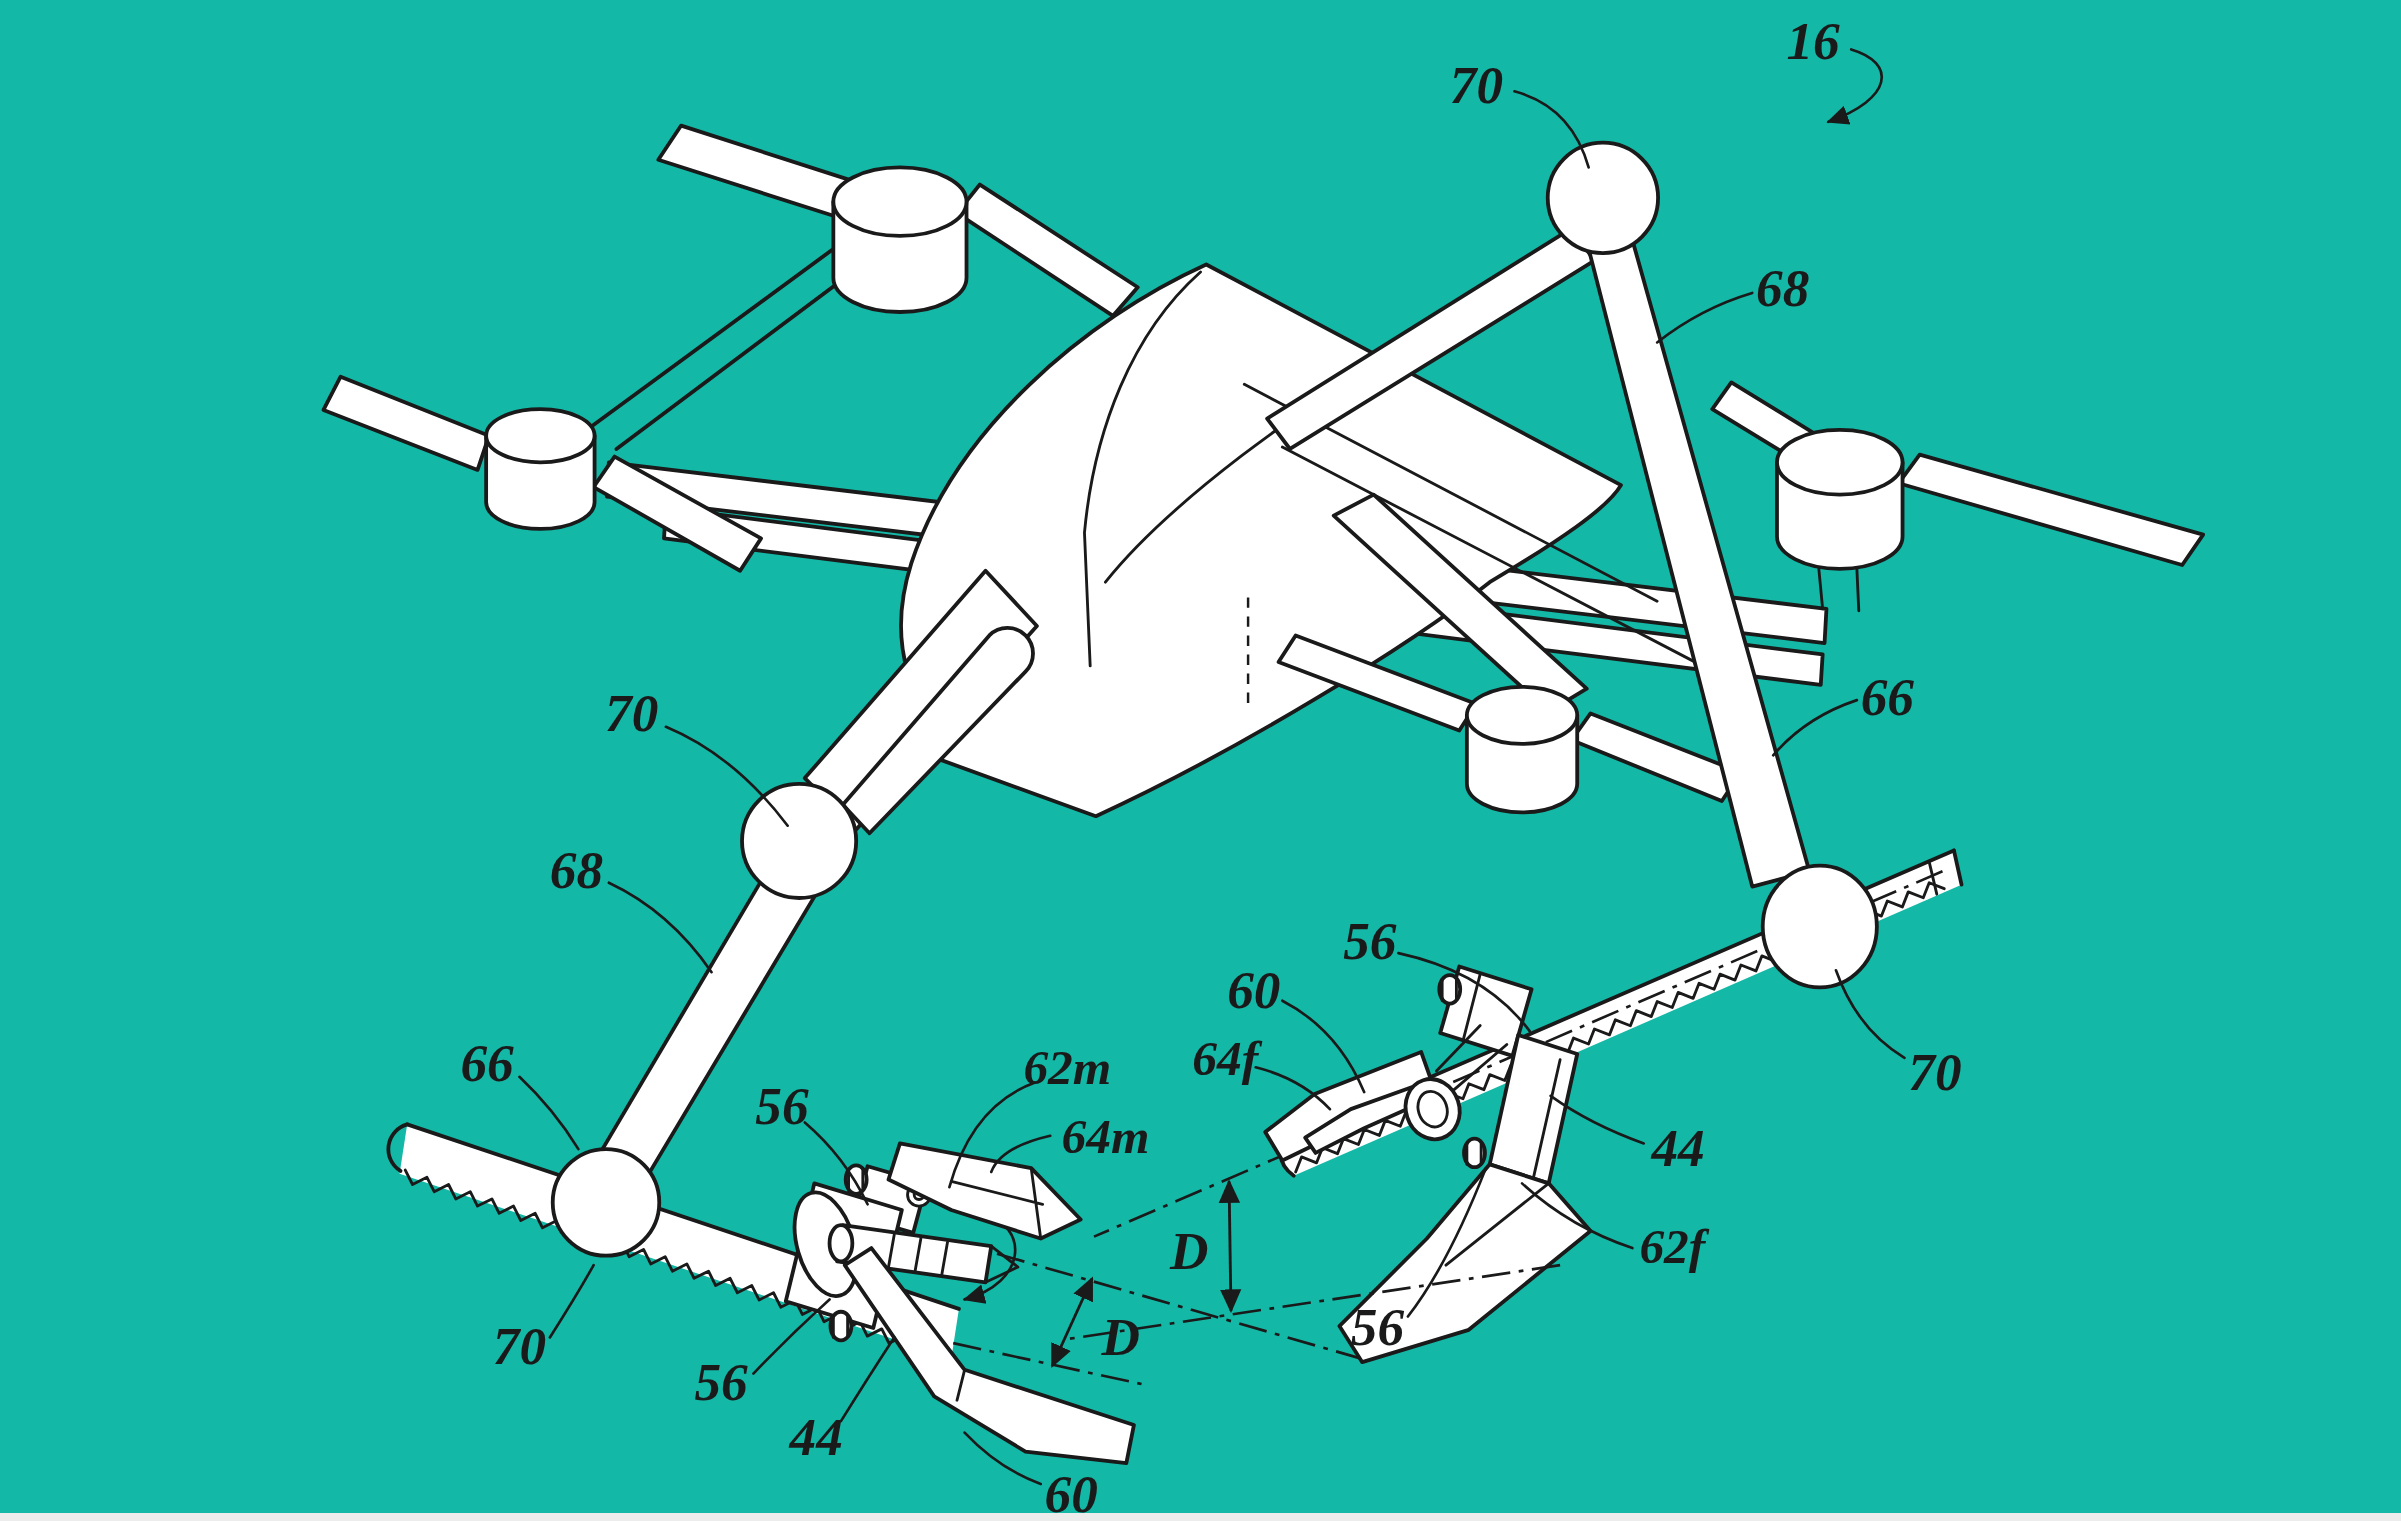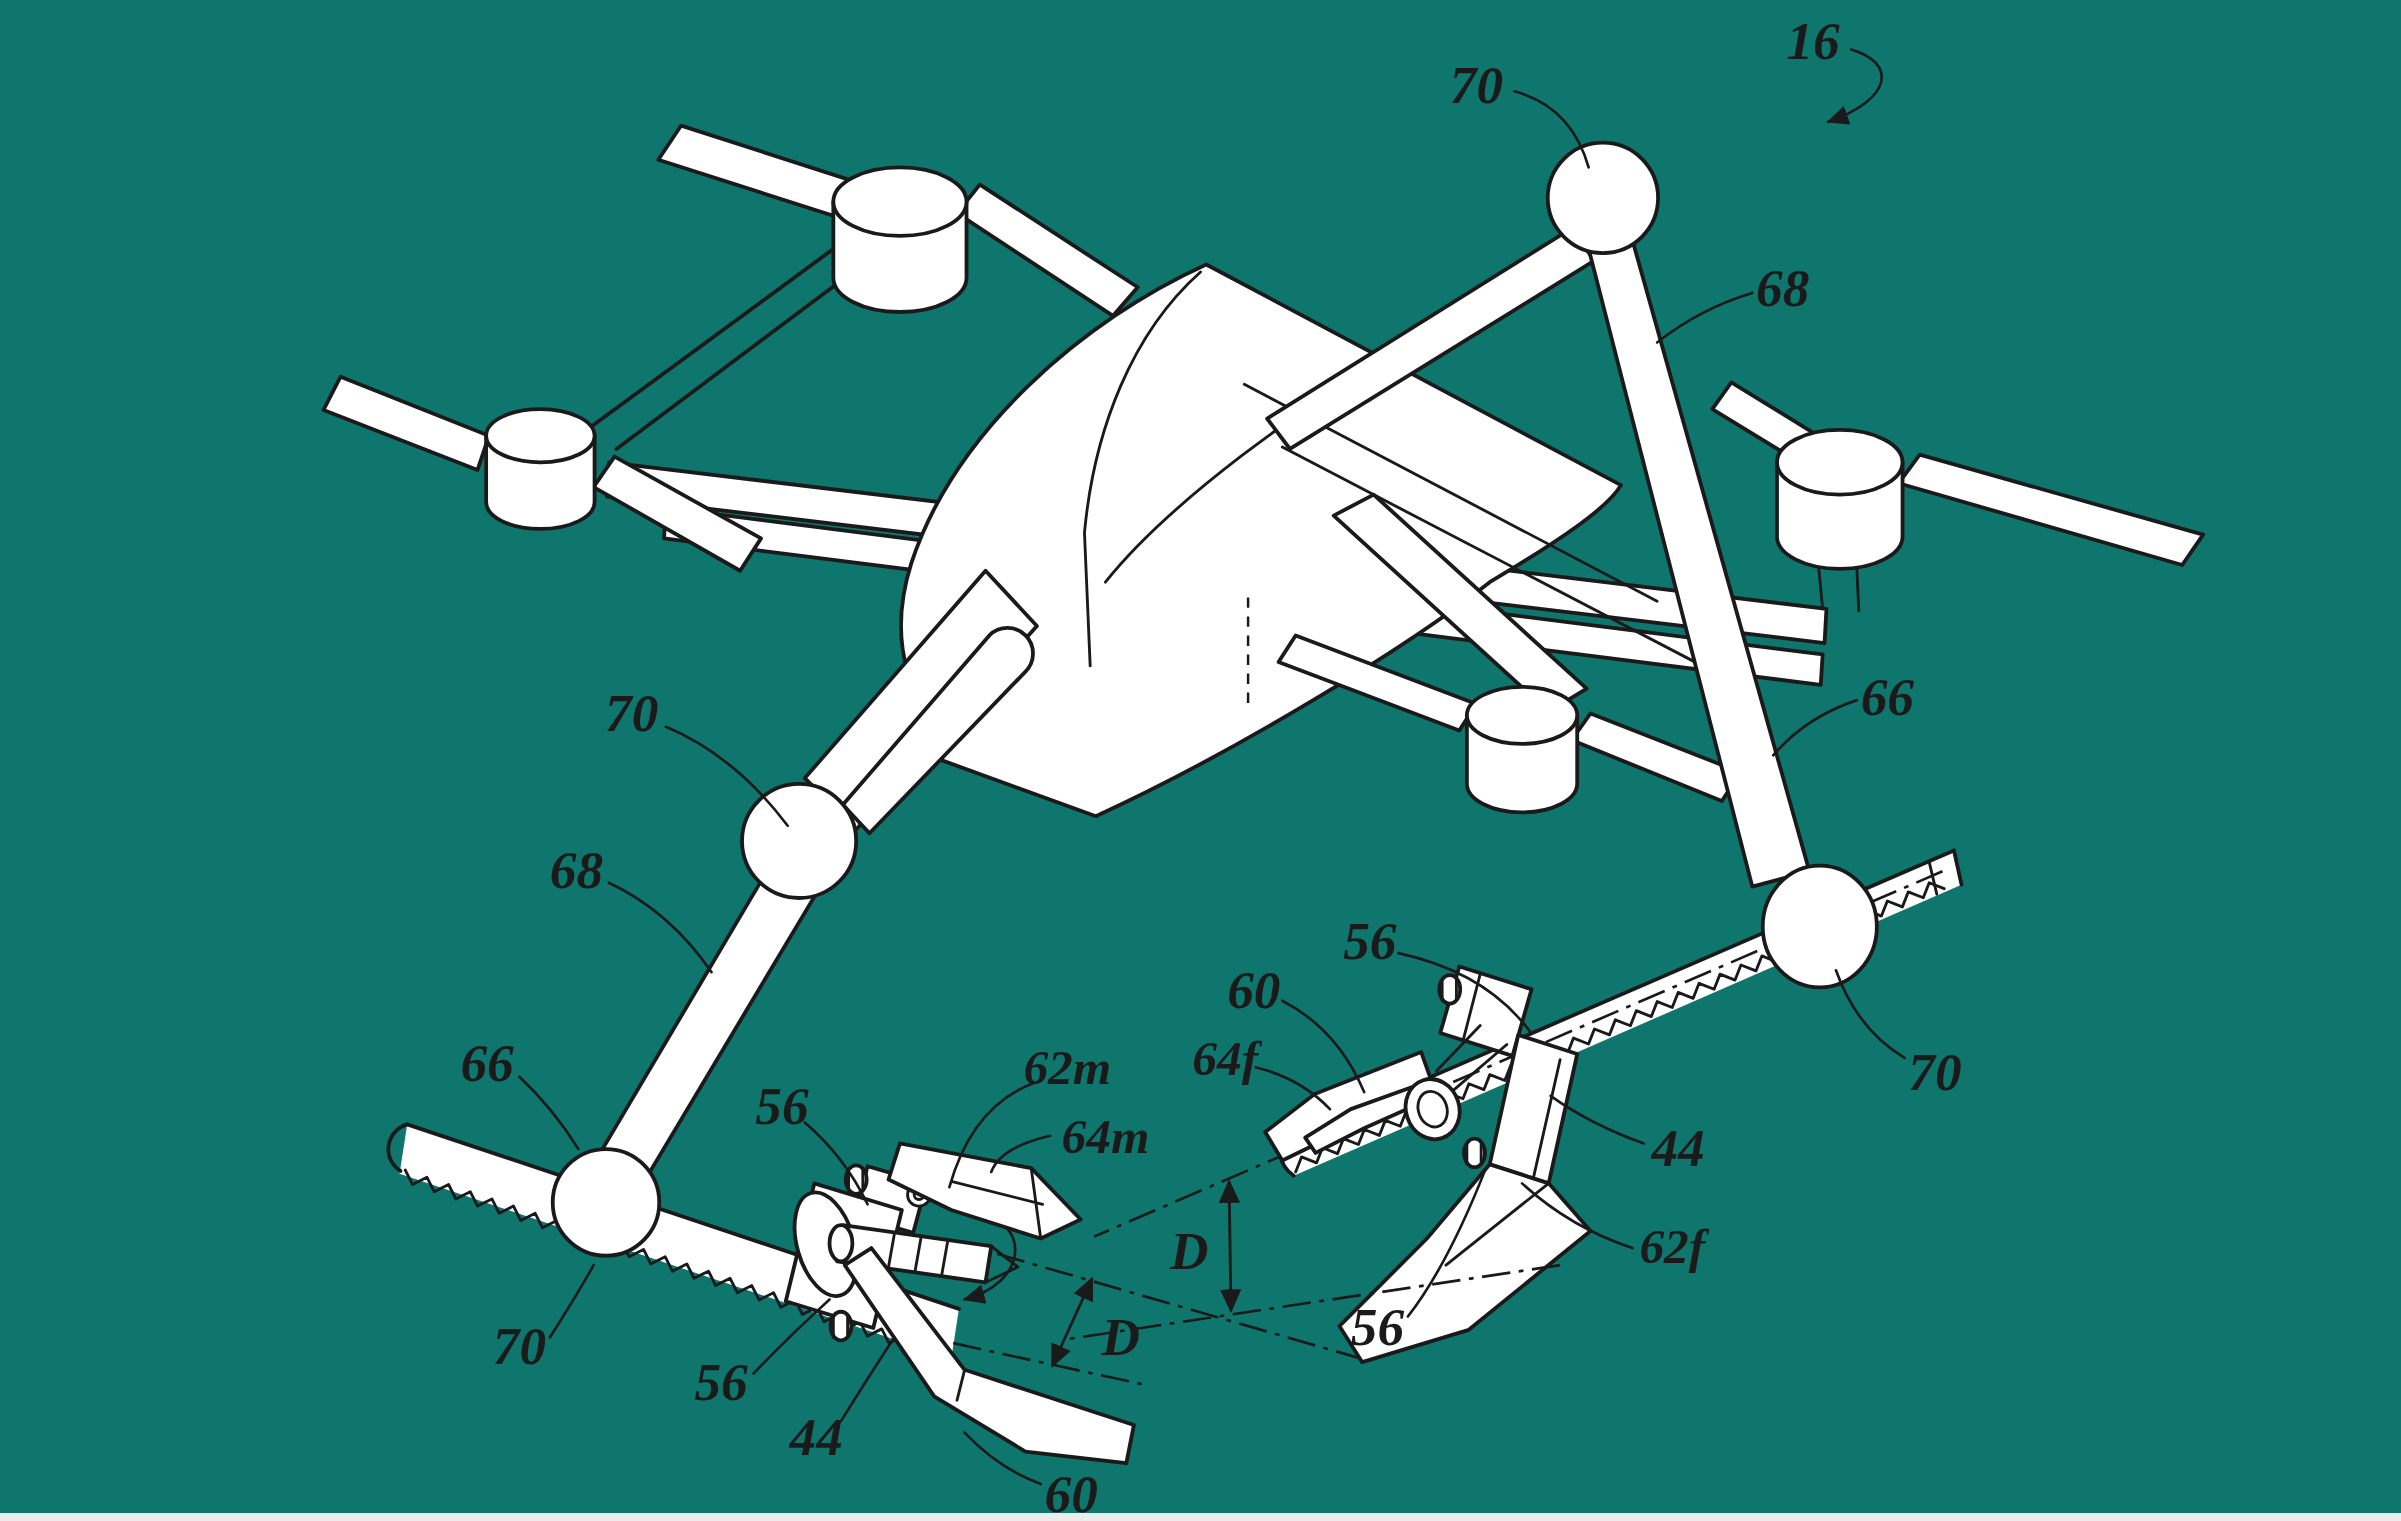--- a/index.html
+++ b/index.html
@@ -1,16 +1,16 @@
 <!DOCTYPE html>
 <html style="font-size:15px"><head>
 <meta charset="utf-8">
 <style>
   html,body{margin:0;padding:0;background:#ffffff;}
-  .stage{position:relative;width:2402px;height:1522px;background:#0f766e;overflow:hidden;}
+  .stage{position:relative;width:2402px;height:1522px;background:#14b8a6;overflow:hidden;}
   svg{position:absolute;left:0;top:0;}
   .ink{stroke:#1a1a1a;fill:none;stroke-width:4;stroke-linecap:round;stroke-linejoin:round;}
   .inkthin{stroke:#1a1a1a;fill:none;stroke-width:3;stroke-linecap:round;stroke-linejoin:round;}
   .white{fill:#ffffff;}
   .leader{stroke:#1a1a1a;fill:none;stroke-width:2.8;stroke-linecap:round;}
   .dashdot{stroke:#1a1a1a;fill:none;stroke-width:2.8;stroke-dasharray:30 9 5 9;stroke-linecap:butt;}
   .hidden-edge{stroke:#1a1a1a;fill:none;stroke-width:2.6;stroke-dasharray:11 9;}
   .dim{stroke:#1a1a1a;fill:none;stroke-width:3;}
   .reflabel{font-family:"Liberation Serif","DejaVu Serif",serif;font-style:italic;font-weight:bold;
             font-size:56px;fill:#1a1a1a;text-anchor:middle;}

